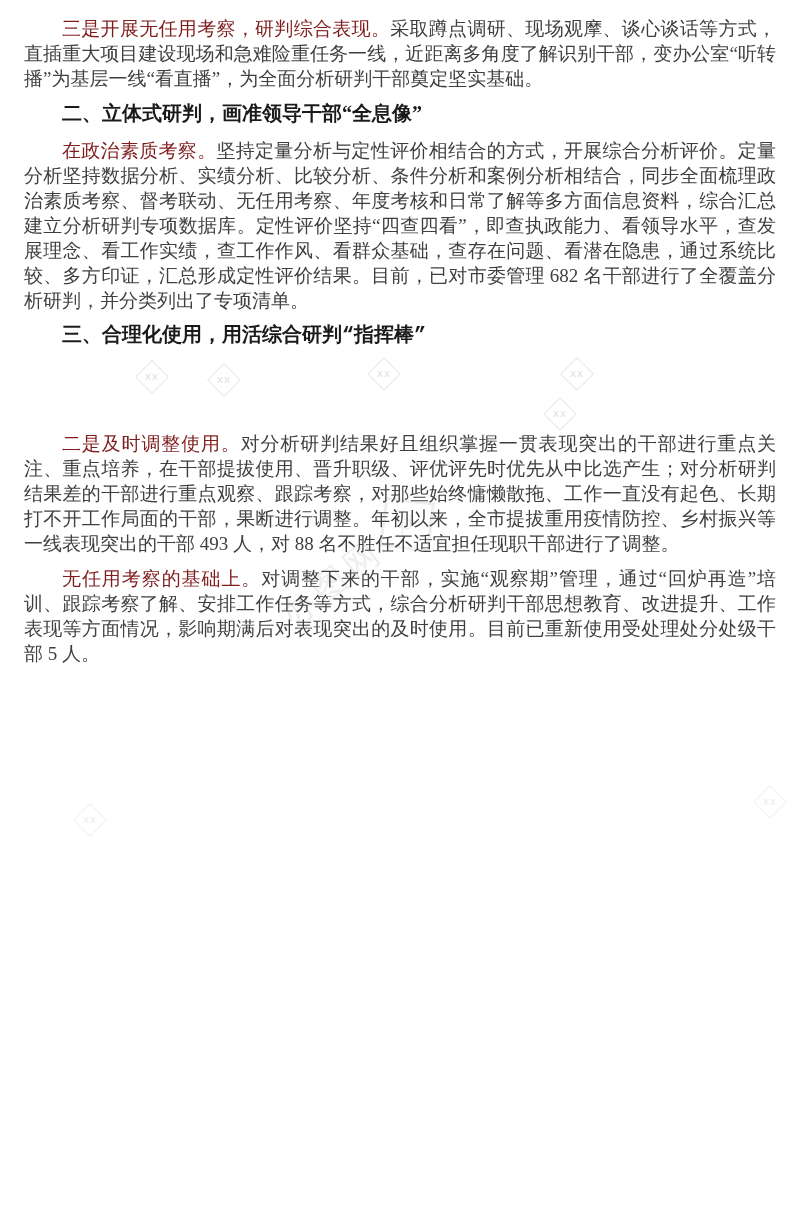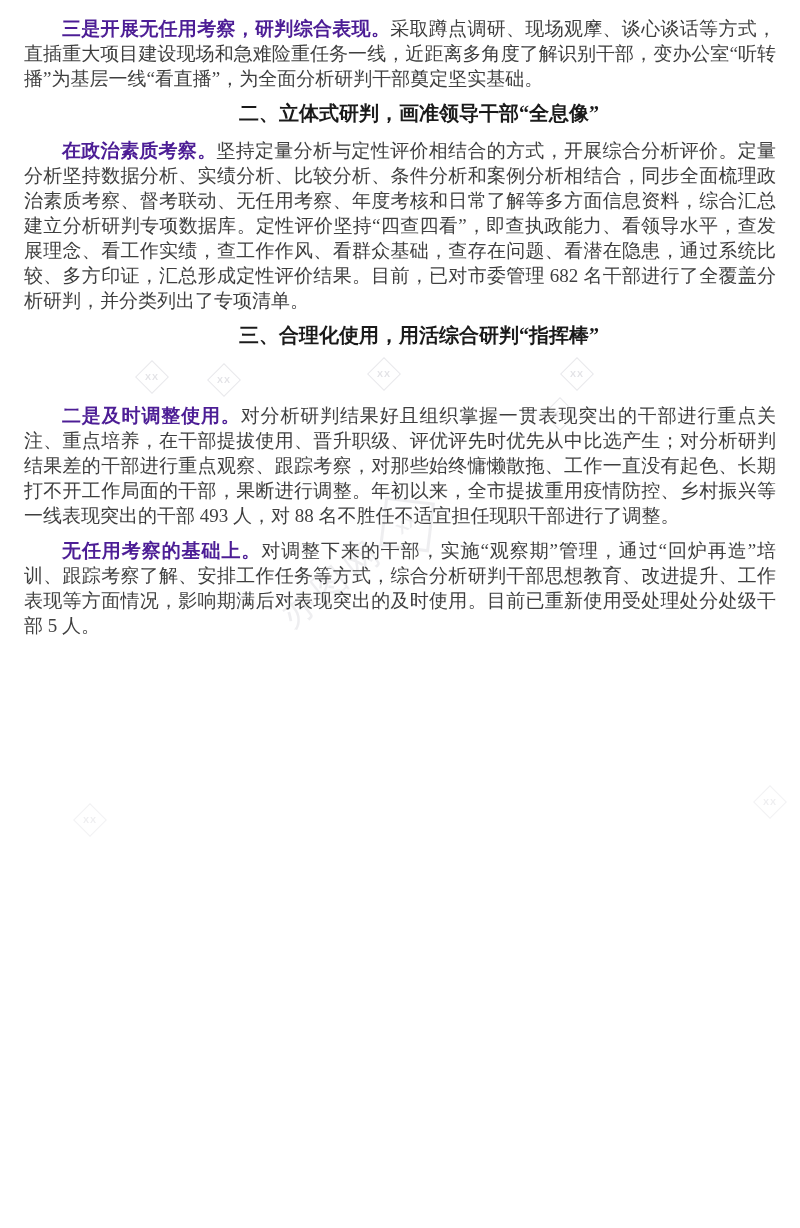--- a/index.html
+++ b/index.html
@@ -23,33 +23,34 @@
     color: #3f3f3f;
     font-size: 19px;
     line-height: 25px;
     text-align: justify;
   }
   .para {
     margin: 0 0 10px 0;
     text-indent: 38px;
   }
   .para .lead {
-    font-weight: 700;
-    color: #4c1d95;
+    font-weight: 400;
+    color: #7f1d1d;
   }
   .heading {
     font-weight: 700;
     color: #1a1a1a;
     font-size: 20px;
     margin: 6px 0 12px 0;
     text-indent: 38px;
-    text-align: center;
+    text-align: left;
   }
   .heading.big-gap {
-    margin-bottom: 55px;
+    margin-bottom: 83px;
+    font-family: Liberation Mono, monospace;
   }
   
   .wm-layer {
     position: absolute;
     inset: 0;
     pointer-events: none;
     z-index: 0;
   }
   .content { z-index: 1; }
   .wm-diamond {

